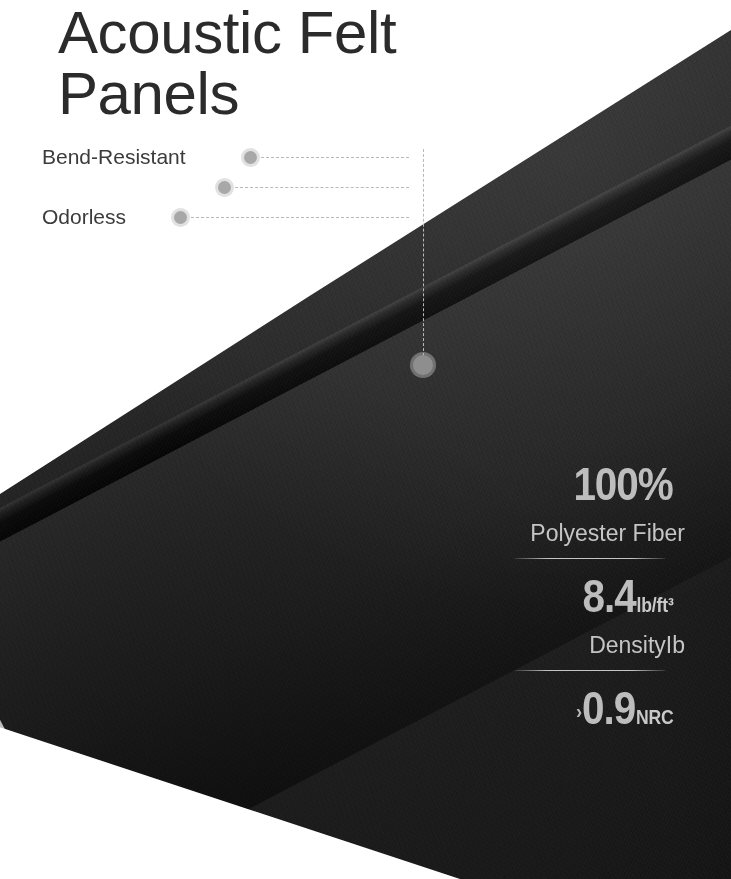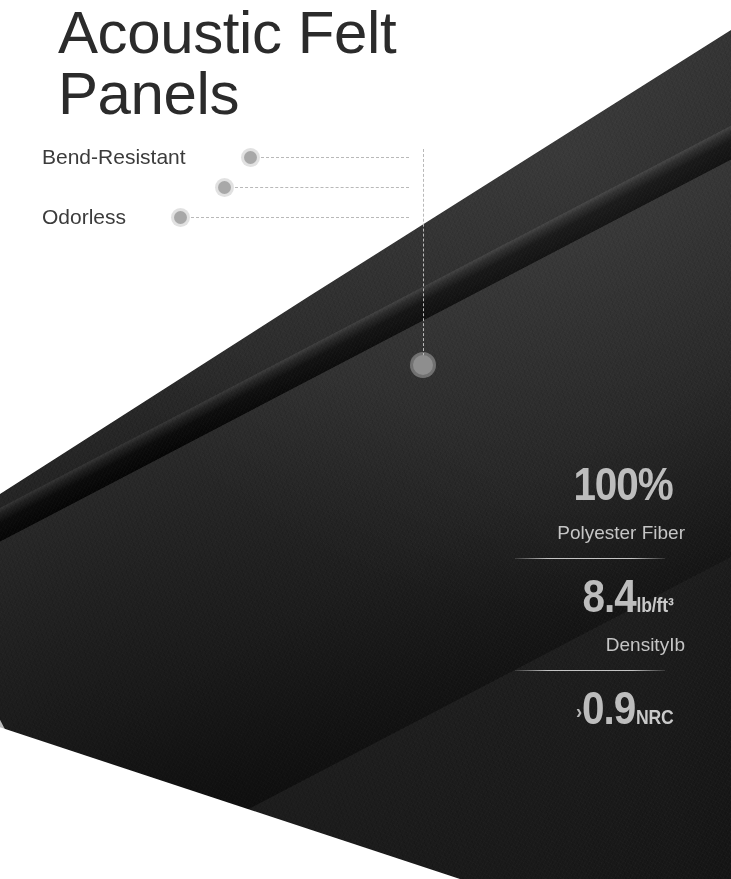--- a/index.html
+++ b/index.html
@@ -277,21 +277,21 @@
   }
   .spec-prefix {
     font-size: 21px;
     font-weight: 700;
     color: #b5b5b5;
     margin-right: 1px;
     position: relative;
     top: -6px;
   }
   .spec-label {
-    font-size: 19px;
+    font-size: 23px;
     line-height: 24px;
     font-weight: 400;
     color: #c5c5c5;
     margin-top: 2px;
     white-space: nowrap;
   }
   .spec-divider {
     width: 150px;
     height: 1px;
     margin: 13px auto 11px auto;

